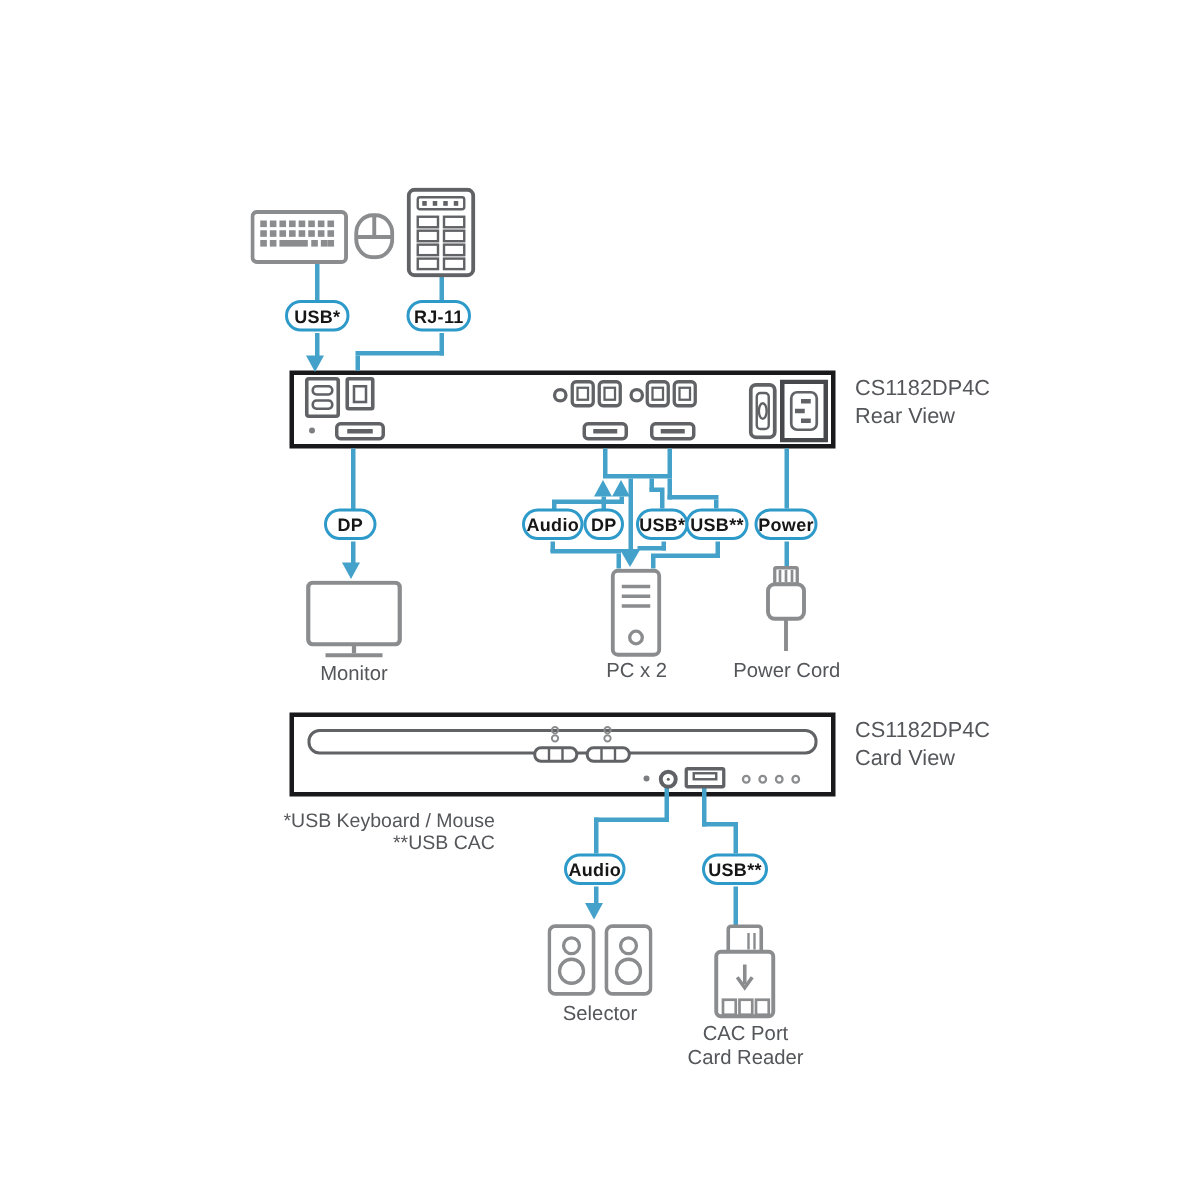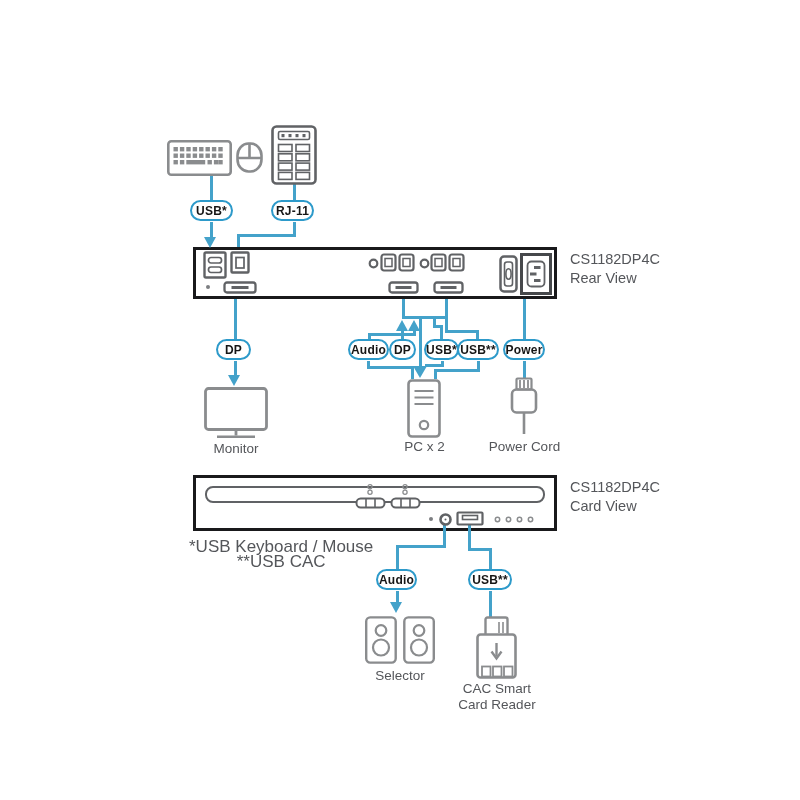--- a/index.html
+++ b/index.html
@@ -9,21 +9,21 @@
   .v{width:3px;} .h{height:3px;}
   .au,.ad{position:absolute;width:0;height:0;border-left:6.5px solid transparent;border-right:6.5px solid transparent;}
   .ad{border-top:11px solid #44a2ca;}
   .au{border-bottom:11px solid #44a2ca;}
   .badge{position:absolute;height:17px;background:#fff;border:2.5px solid #2d9aca;border-radius:12px;
          display:flex;align-items:center;justify-content:center;
          font-size:12px;font-weight:bold;color:#161616;letter-spacing:.2px;z-index:5;}
   .panel{position:absolute;border:3px solid #19191b;background:#fff;box-sizing:content-box;}
   .lbl{position:absolute;text-align:center;font-size:13.5px;line-height:15.5px;color:#54565a;}
   .title{position:absolute;font-size:14.5px;line-height:18.5px;color:#54565a;}
-  .foot{position:absolute;font-size:17px;line-height:15px;color:#54565a;text-align:center;}
+  .foot{position:absolute;font-size:13px;line-height:15px;color:#54565a;text-align:right;}
   .ic{position:absolute;}
   .dot{position:absolute;background:#7c7e81;border-radius:50%;}
   .slot{position:absolute;border:2px solid #606265;border-radius:8px;background:#fff;}
   svg{display:block;}
 </style>
 </head>
 <body>
 
 <div class="stage">
 
@@ -372,17 +372,17 @@
   </div>
   <div class="lbl" style="left:202px;top:441px;width:68px">Monitor</div>
   <div class="lbl" style="left:387px;top:439px;width:75px">PC x 2</div>
   <div class="lbl" style="left:482px;top:439px;width:85px">Power Cord</div>
   <div class="foot" style="left:189px;top:539px">
     <div>*USB Keyboard / Mouse</div>
     <div>**USB CAC</div>
   </div>
   <div class="lbl" style="left:358px;top:668px;width:84px">Selector</div>
   <div class="lbl" style="left:444px;top:681px;width:106px">
-    <div>CAC Smart</div>
+    <div>CAC Port</div>
     <div>Card Reader</div>
   </div>
 
 </div>
 
 </body></html>

